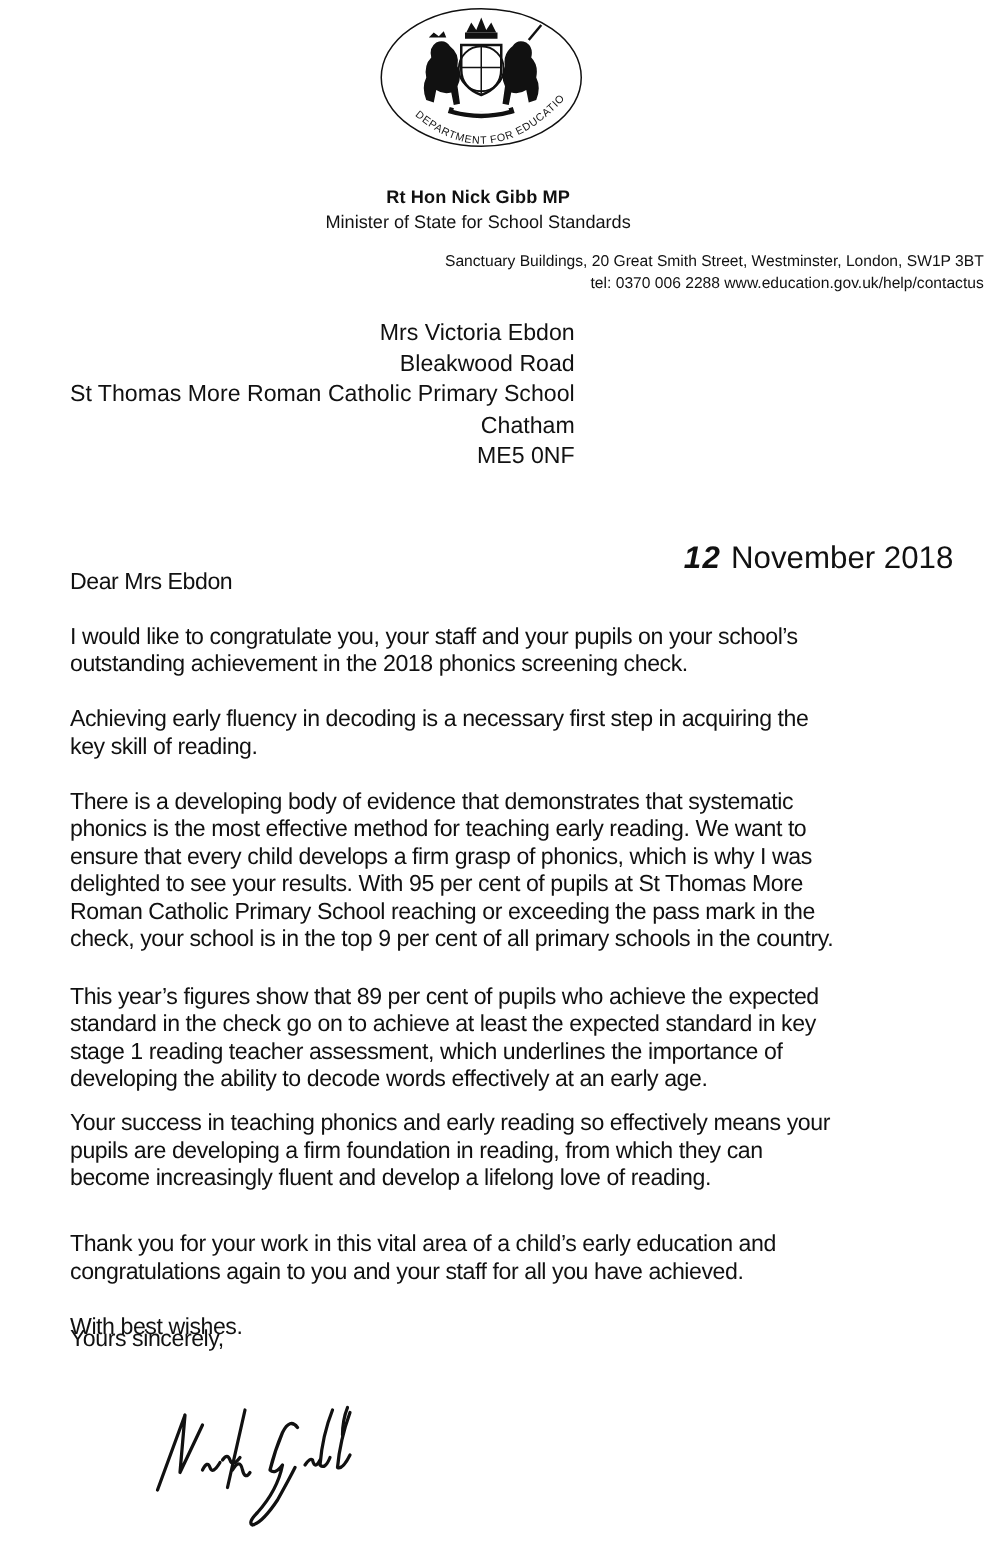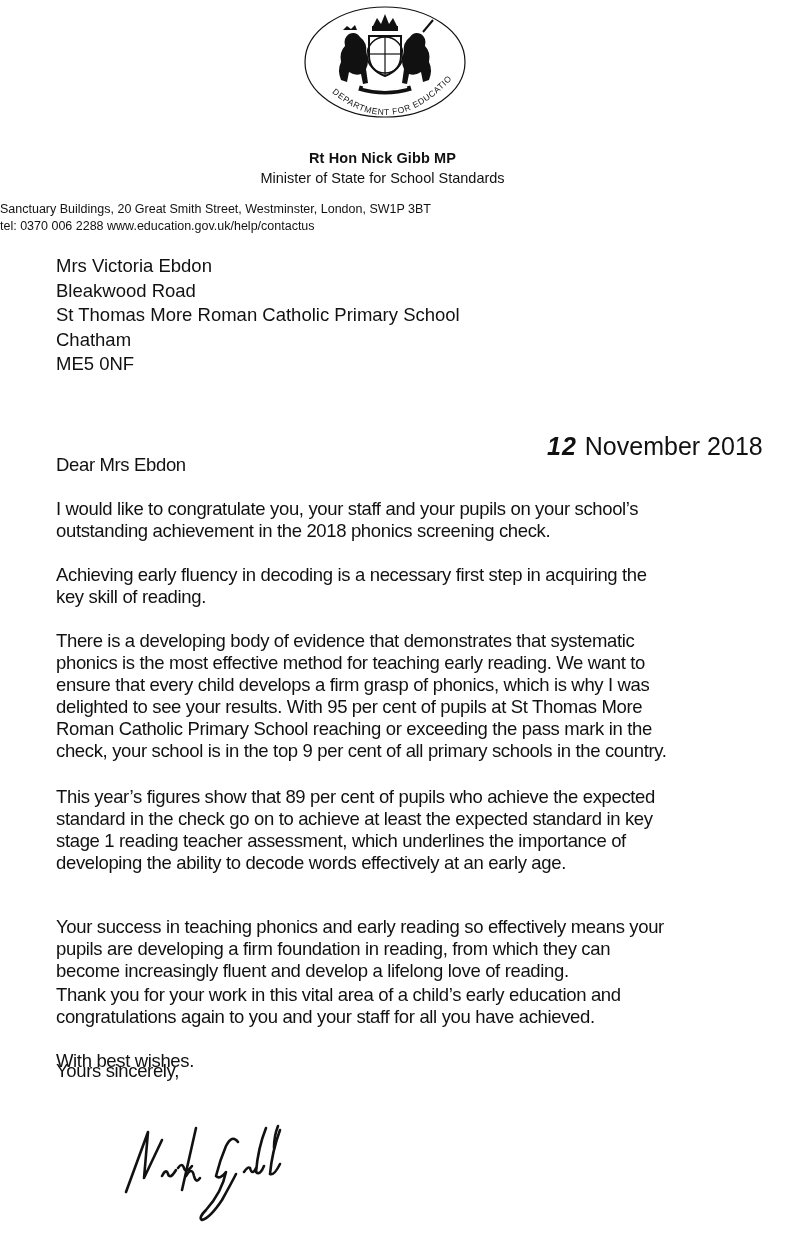--- a/index.html
+++ b/index.html
@@ -13,43 +13,43 @@
     .crest svg { width: 100%; height: 100%; display: block; }
     .minister-name {
       position: absolute; left: 0; width: 765px; top: 150px; text-align: center;
       font-weight: bold; font-size: 14.5px; letter-spacing: 0.1px;
     }
     .minister-title {
       position: absolute; left: 0; width: 765px; top: 170px; text-align: center;
       font-size: 14.5px;
     }
     .addr-line {
-      position: absolute; left: 0; width: 787px; text-align: left; font-size: 12.5px;
+      position: absolute; left: 0; width: 787px; text-align: right; font-size: 12.5px;
     }
     .addr1 { top: 202px; }
     .addr2 { top: 219px; }
     .recipient {
-      position: absolute; left: 56px; top: 254px; font-size: 18.5px; line-height: 24.5px;
+      position: absolute; left: 56px; top: 254px; font-size: 18.5px; line-height: 24.5px; text-align: right;
     }
     .recipient div { white-space: nowrap; }
     .date {
       position: absolute; left: 547px; top: 432px; font-size: 25px; white-space: nowrap;
     }
     .date .handwritten { font-weight: bold; font-style: italic; margin-right: 8px; letter-spacing: 1px; }
     .letter-text {
       position: absolute; left: 56px; font-size: 18.5px; line-height: 22px;
       letter-spacing: -0.35px; white-space: nowrap;
     }
     .letter-text div { white-space: nowrap; }
     .salutation { top: 454px; }
     .p1 { top: 498px; }
     .p2 { top: 564px; }
     .p3 { top: 630px; }
     .p4 { top: 786px; }
-    .p5 { top: 916px; }
+    .p5 { top: 887px; }
     .p6 { top: 984px; }
     .closing1 { top: 1050px; }
     .closing2 { top: 1060px; }
     .signature {
       position: absolute; left: 120px; top: 1120px; width: 170px; height: 110px;
     }
     .signature svg { width: 100%; height: 100%; display: block; }
   </style>
 </head>
 <body>

